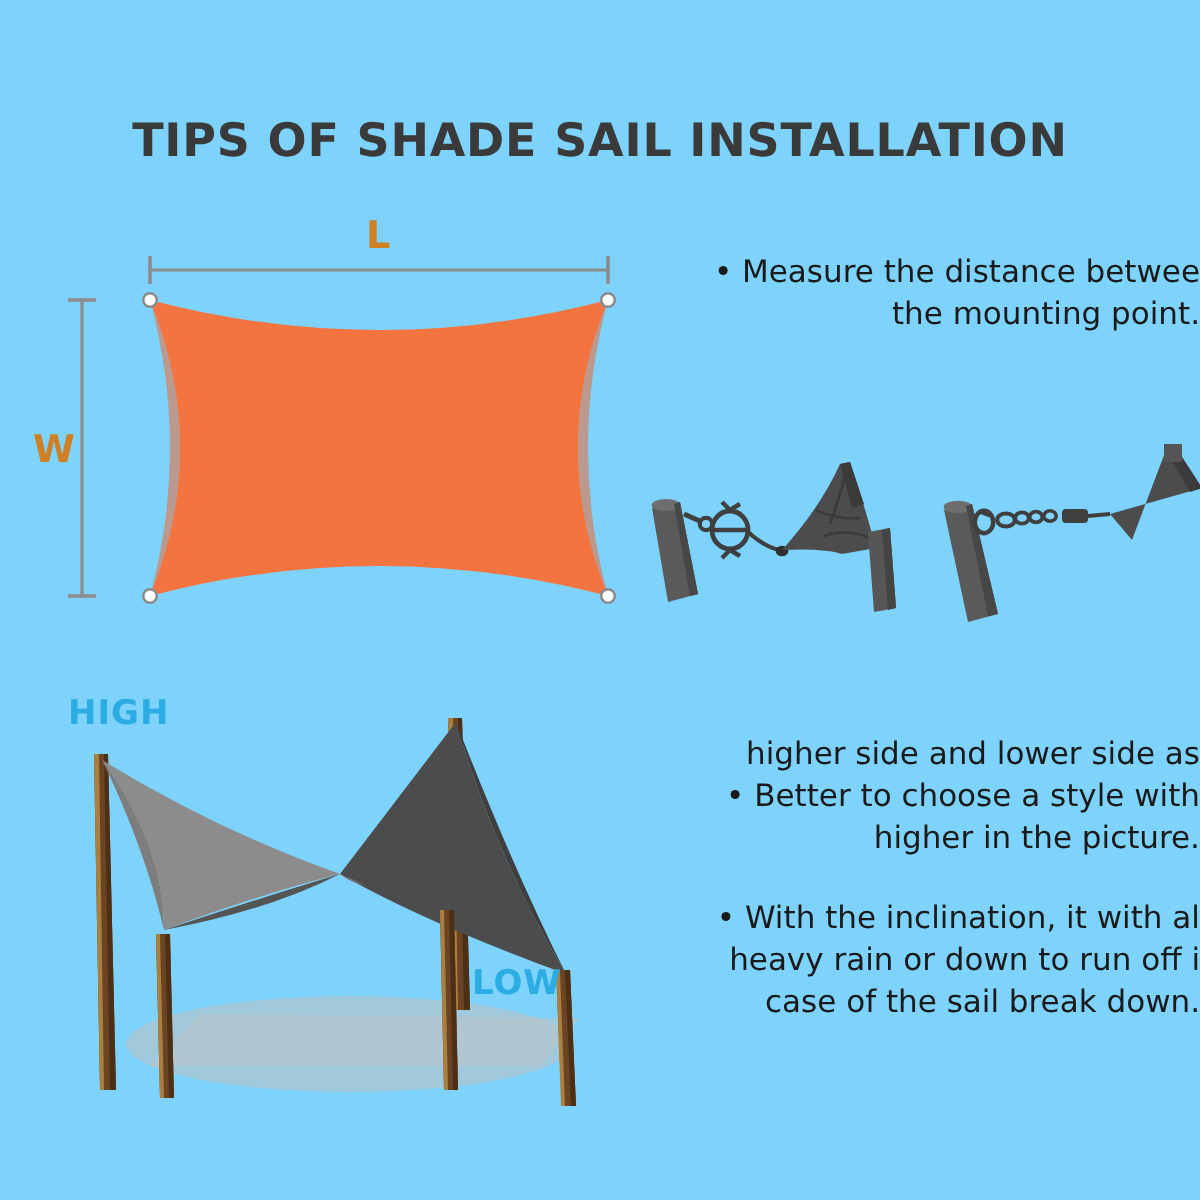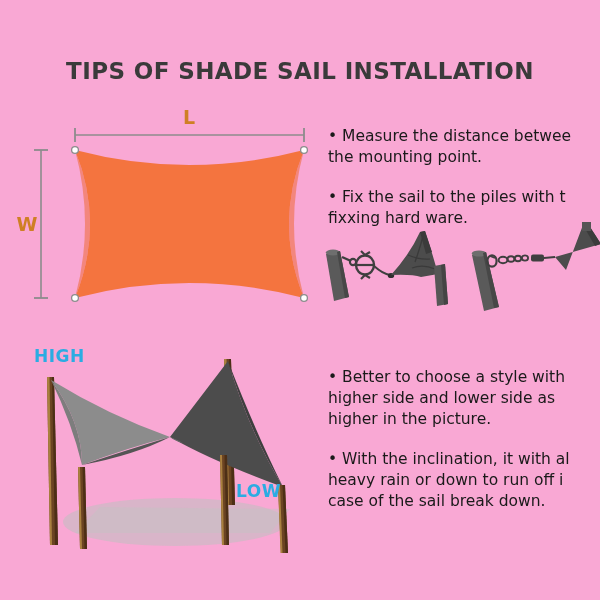--- a/index.html
+++ b/index.html
@@ -7,21 +7,21 @@
     padding: 0;
     background: #ffffff;
   }
   body {
     font-family: "Liberation Sans", sans-serif;
   }
   #page {
     position: relative;
     width: 600px;
     height: 600px;
-    background: #f9a8d4;
+    background: #7dd3fc;
     overflow: hidden;
   }
 
   
   #title {
     position: absolute;
     left: 0;
     top: 58px;
     width: 600px;
     text-align: center;
@@ -42,21 +42,21 @@
   #panel-tips-lower { left: 320px; top: 355px; width: 290px; height: 200px; }
 
   
   .tips-text {
     font-size: 15.5px;
     line-height: 21px;
     color: #1a1a1a;
     font-family: "DejaVu Sans", sans-serif;
     white-space: nowrap;
   }
-  .tip-block { margin-bottom: 19px; }
+  .tip-block { margin-bottom: 19px; text-align: right; }
   .tip-line { display: block; }
 
   
   svg { display: block; overflow: visible; }
 
   .dim-line { stroke: #8c8c8c; stroke-width: 1.6; }
   .dim-cap  { stroke: #8c8c8c; stroke-width: 1.8; }
   .grommet  { fill: #ffffff; stroke: #8c8c8c; stroke-width: 1.3; }
 
   .label-dim {
@@ -113,24 +113,20 @@
       <circle class="grommet" cx="284" cy="190" r="3.4"></circle>
     </svg>
   </div>
 
   <div class="panel" id="panel-tips-upper" style="position:absolute; left:328px; top:126px; width:272px;">
     <div class="tips-text">
       <div class="tip-block">
         <span class="tip-line">• Measure the distance betwee</span>
         <span class="tip-line">the mounting point.</span>
       </div>
-      <div class="tip-block">
-        <span class="tip-line">• Fix the sail to the piles with t</span>
-        <span class="tip-line">fixxing hard ware.</span>
-      </div>
     </div>
   </div>
 
   <div class="panel" id="panel-hardware" style="top:222px; height:105px;">
     <svg width="290" height="105" viewBox="0 0 290 105">
 
       <g>
 
         <g>
           <path d="M 6 32 L 20 29 L 29 75 L 14 79 Z" fill="#5a5a5a"></path>
@@ -255,22 +251,22 @@
       </g>
 
       <text class="label-level" x="14" y="25">HIGH</text>
       <text class="label-level" x="216" y="160">LOW</text>
     </svg>
   </div>
 
   <div class="panel" id="panel-tips-lower" style="left:328px; top:367px; width:272px;">
     <div class="tips-text">
       <div class="tip-block">
+        <span class="tip-line">higher side and lower side as</span>
         <span class="tip-line">• Better to choose a style with</span>
-        <span class="tip-line">higher side and lower side as</span>
         <span class="tip-line">higher in the picture.</span>
       </div>
       <div class="tip-block">
         <span class="tip-line">• With the inclination, it with al</span>
         <span class="tip-line">heavy rain or down to run off i</span>
         <span class="tip-line">case of the sail break down.</span>
       </div>
     </div>
   </div>
 

